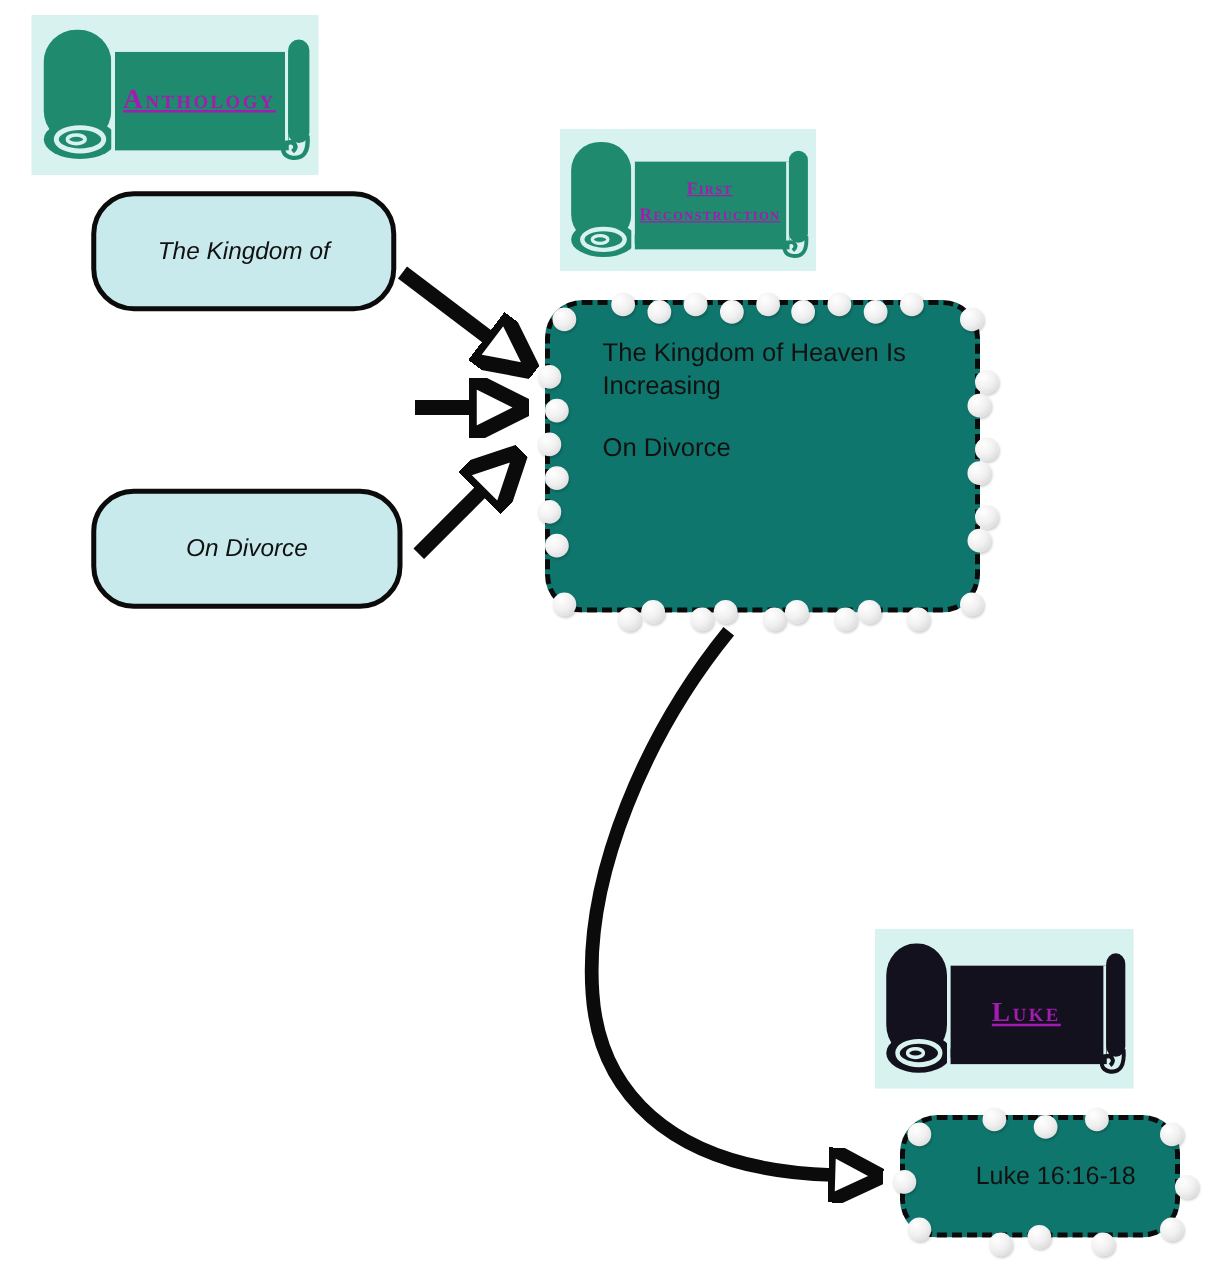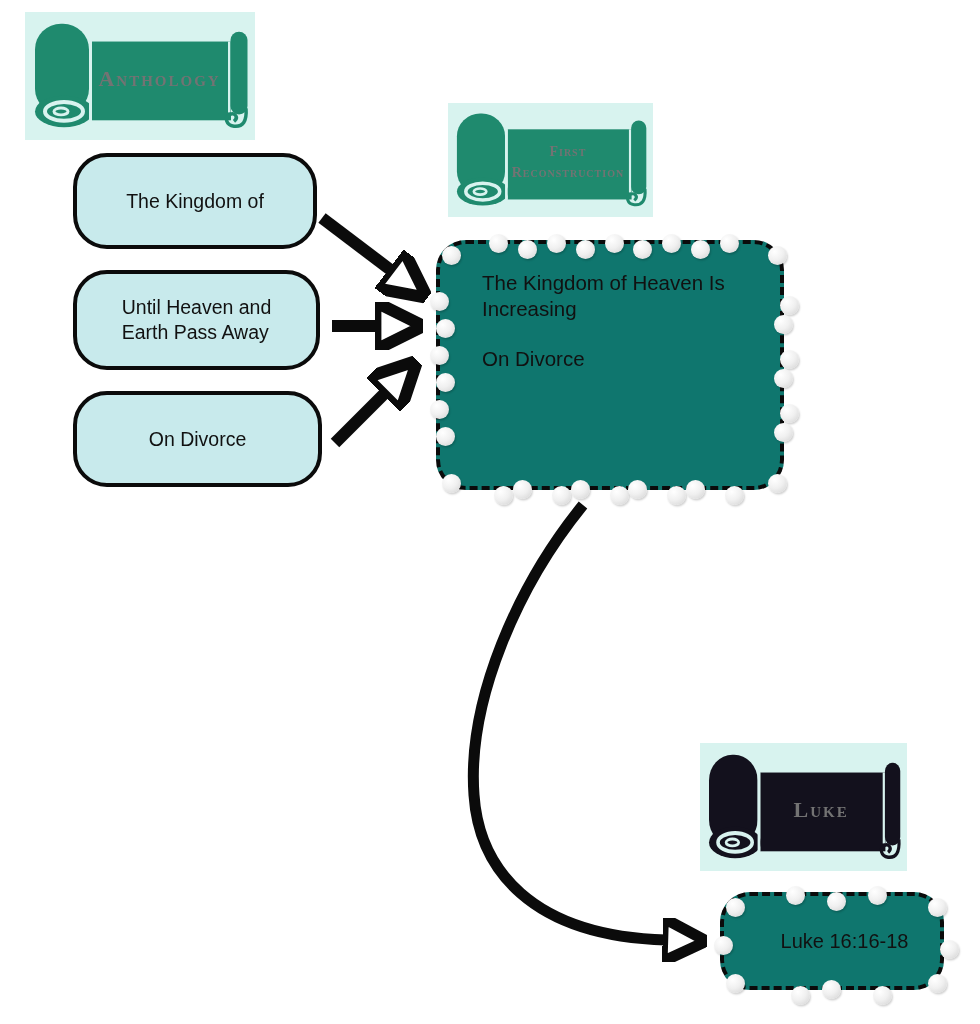--- a/index.html
+++ b/index.html
@@ -22,42 +22,43 @@
   .scroll-bg-stroke { stroke: #d8f3ef; }
   .scroll-title {
     position: absolute;
     left: 27%; top: 22%; width: 63%; height: 60%;
     display: flex; flex-direction: column;
     align-items: center; justify-content: center;
     text-align: center;
     font-family: "Liberation Serif", serif;
     font-variant: small-caps;
     font-weight: bold;
-    color: #737373;
+    color: #a21caf;
     line-height: 1.25;
     letter-spacing: 2px;
+    text-decoration: underline;
   }
   .title-lg { font-size: 22px; }
   .title-sm { font-size: 14px; letter-spacing: 1px; line-height: 1.5; }
 
   
   .src-box {
     position: absolute;
     background: #c8eaec;
     border: 4px solid #0b0b0b;
     border-radius: 34px;
     display: flex; align-items: center; justify-content: center;
     box-sizing: border-box;
   }
   .src-box .box-text {
     font-size: 19.5px;
     line-height: 25px;
     text-align: left;
   }
-  .src-box .line { display: block; }
+  .src-box .line { display: block; font-style: italic; }
 
   
   .bead-box {
     position: absolute;
     background: #0f766e;
     border: 4px dashed #0b0b0b;
     border-radius: 30px;
     box-sizing: border-box;
   }
   .bead {
@@ -142,26 +143,20 @@
       <span>Reconstruction</span>
     </div>
   </div>
 
   <div class="src-box" style="left:73px; top:153px; width:244px; height:96px;">
     <div class="box-text">
       <span class="line">The Kingdom of</span>
     </div>
   </div>
 
-  <div class="src-box" style="left:73px; top:270px; width:247px; height:100px;">
-    <div class="box-text">
-      <span class="line">Until Heaven and</span>
-      <span class="line">Earth Pass Away</span>
-    </div>
-  </div>
 
   <div class="src-box" style="left:73px; top:391px; width:249px; height:96px;">
     <div class="box-text">
       <span class="line">On Divorce</span>
       <span class="line"></span>
     </div>
   </div>
 
   <div id="recon-box" class="bead-box" style="left:436px; top:240px; width:348px; height:250px;">
     <p class="recon-line">The Kingdom of Heaven Is Increasing</p>

